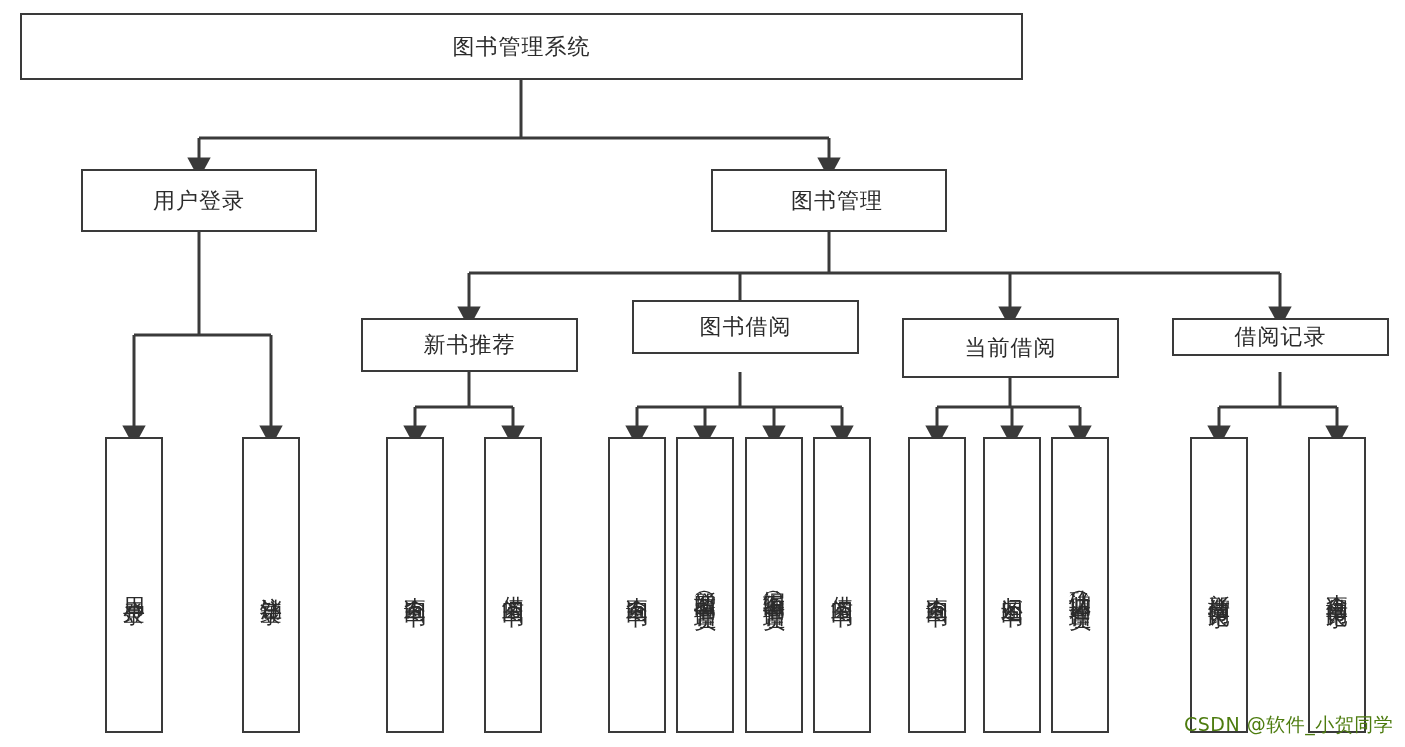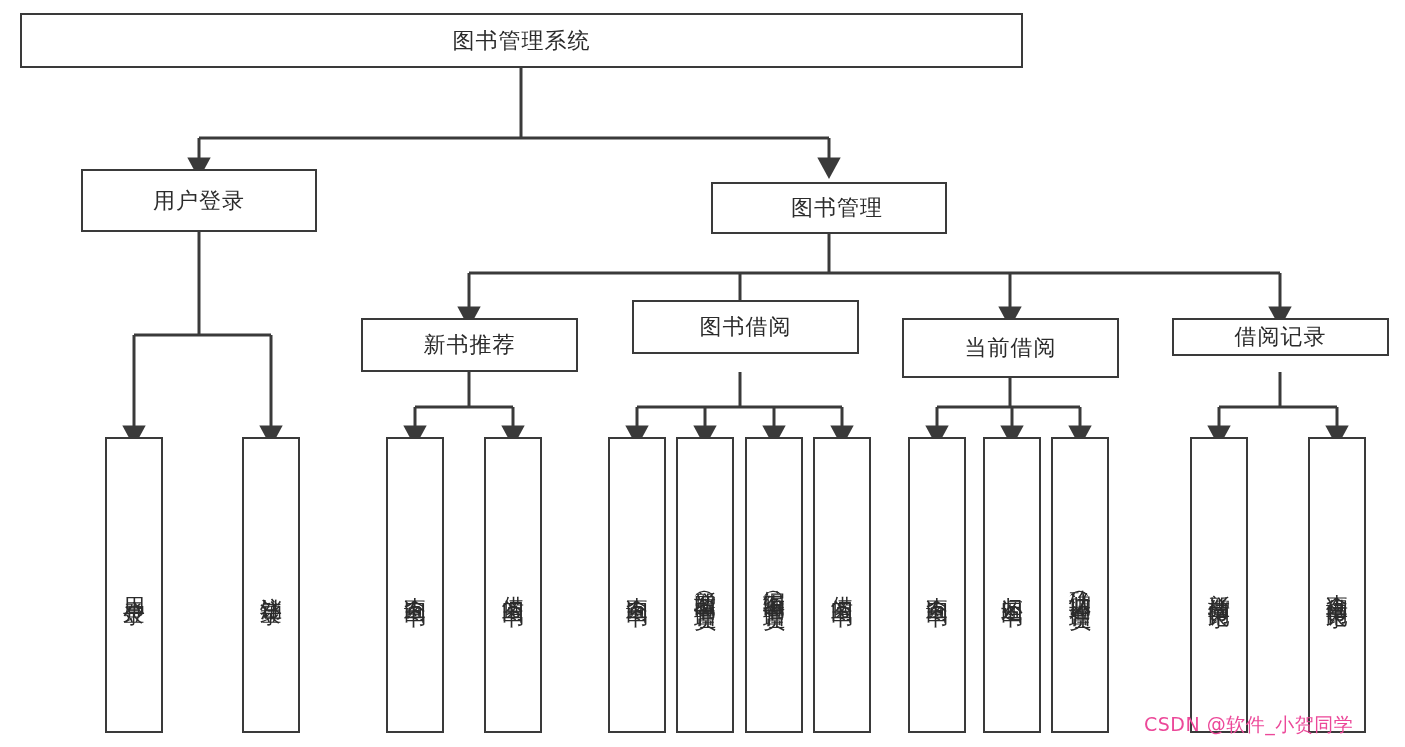--- a/index.html
+++ b/index.html
@@ -114,28 +114,28 @@
       <path d="M1012,407 L1012,435" marker-end="url(#arrowhead)"></path>
       <path d="M1080,407 L1080,435" marker-end="url(#arrowhead)"></path>
 
       <path d="M1280,372 L1280,407"></path>
       <path d="M1219,407 L1337,407"></path>
       <path d="M1219,407 L1219,435" marker-end="url(#arrowhead)"></path>
       <path d="M1337,407 L1337,435" marker-end="url(#arrowhead)"></path>
     </g>
   </svg>
 
-  <div class="node horiz" style="left: 20px; top: 13px; width: 1003px; height: 55px; border-color: rgb(58, 58, 58);">
+  <div class="node horiz" style="left: 20px; top: 13px; width: 1003px; height: 67px; border-color: rgb(58, 58, 58);">
     <span class="label" style="color: rgb(43, 43, 43);">图书管理系统</span>
   </div>
 
   <div class="node horiz" style="left: 81px; top: 169px; width: 236px; height: 63px; border-color: rgb(58, 58, 58);">
     <span class="label" style="color: rgb(43, 43, 43);">用户登录</span>
   </div>
-  <div class="node horiz" style="left: 711px; top: 182px; width: 236px; height: 52px; border-color: rgb(58, 58, 58); padding-left: 16px;">
+  <div class="node horiz" style="left: 711px; top: 169px; width: 236px; height: 63px; border-color: rgb(58, 58, 58); padding-left: 16px;">
     <span class="label" style="color: rgb(43, 43, 43);">图书管理</span>
   </div>
 
   <div class="node horiz" style="left: 361px; top: 318px; width: 217px; height: 54px; border-color: rgb(58, 58, 58);">
     <span class="label" style="color: rgb(43, 43, 43);">新书推荐</span>
   </div>
   <div class="node horiz" style="left: 632px; top: 300px; width: 227px; height: 54px; border-color: rgb(58, 58, 58);">
     <span class="label" style="color: rgb(43, 43, 43);">图书借阅</span>
   </div>
   <div class="node horiz" style="left: 902px; top: 318px; width: 217px; height: 60px; border-color: rgb(58, 58, 58);">
@@ -178,15 +178,15 @@
   <div class="node vert" style="left: 1051px; top: 437px; width: 58px; height: 296px; border-color: rgb(58, 58, 58);">
     <span class="label" style="color: rgb(43, 43, 43);">确认归还（管理员）</span>
   </div>
   <div class="node vert" style="left: 1190px; top: 437px; width: 58px; height: 296px; border-color: rgb(58, 58, 58);">
     <span class="label" style="color: rgb(43, 43, 43);">新增借阅记录</span>
   </div>
   <div class="node vert" style="left: 1308px; top: 437px; width: 58px; height: 296px; border-color: rgb(58, 58, 58);">
     <span class="label" style="color: rgb(43, 43, 43);">查询借阅记录</span>
   </div>
 
-  <div class="watermark" style="left: 1144px; top: 712px; color: #ec4899;">CSDN @软件_小贺同学</div>
+  <div class="watermark" style="left: 1184px; top: 712px; color: #4d7c0f;">CSDN @软件_小贺同学</div>
 
 </div>
 
 </body></html>

